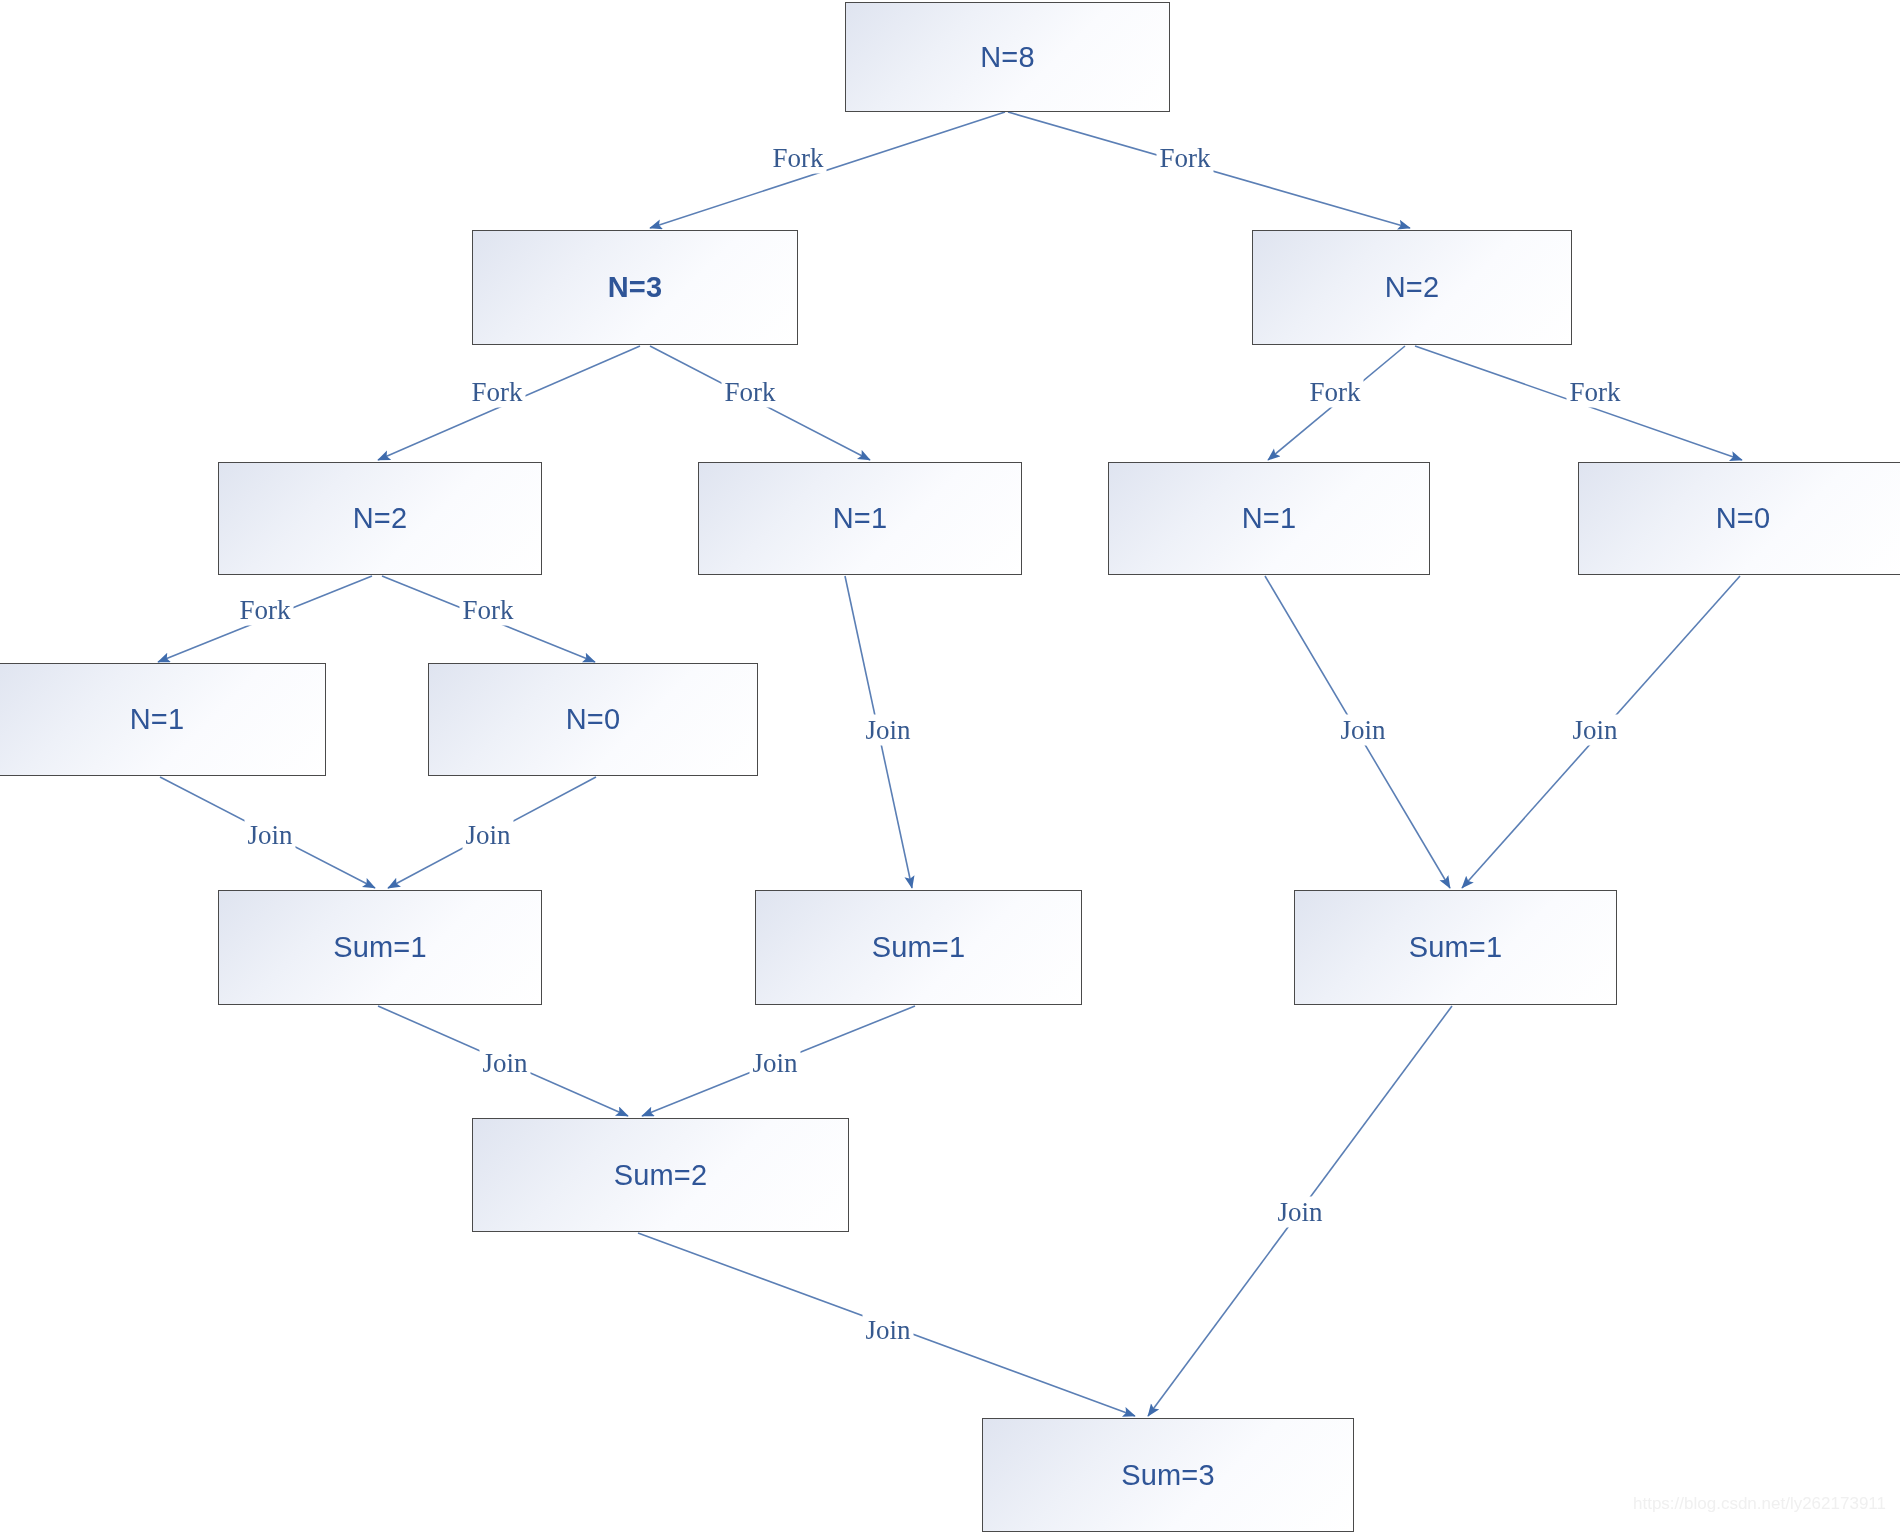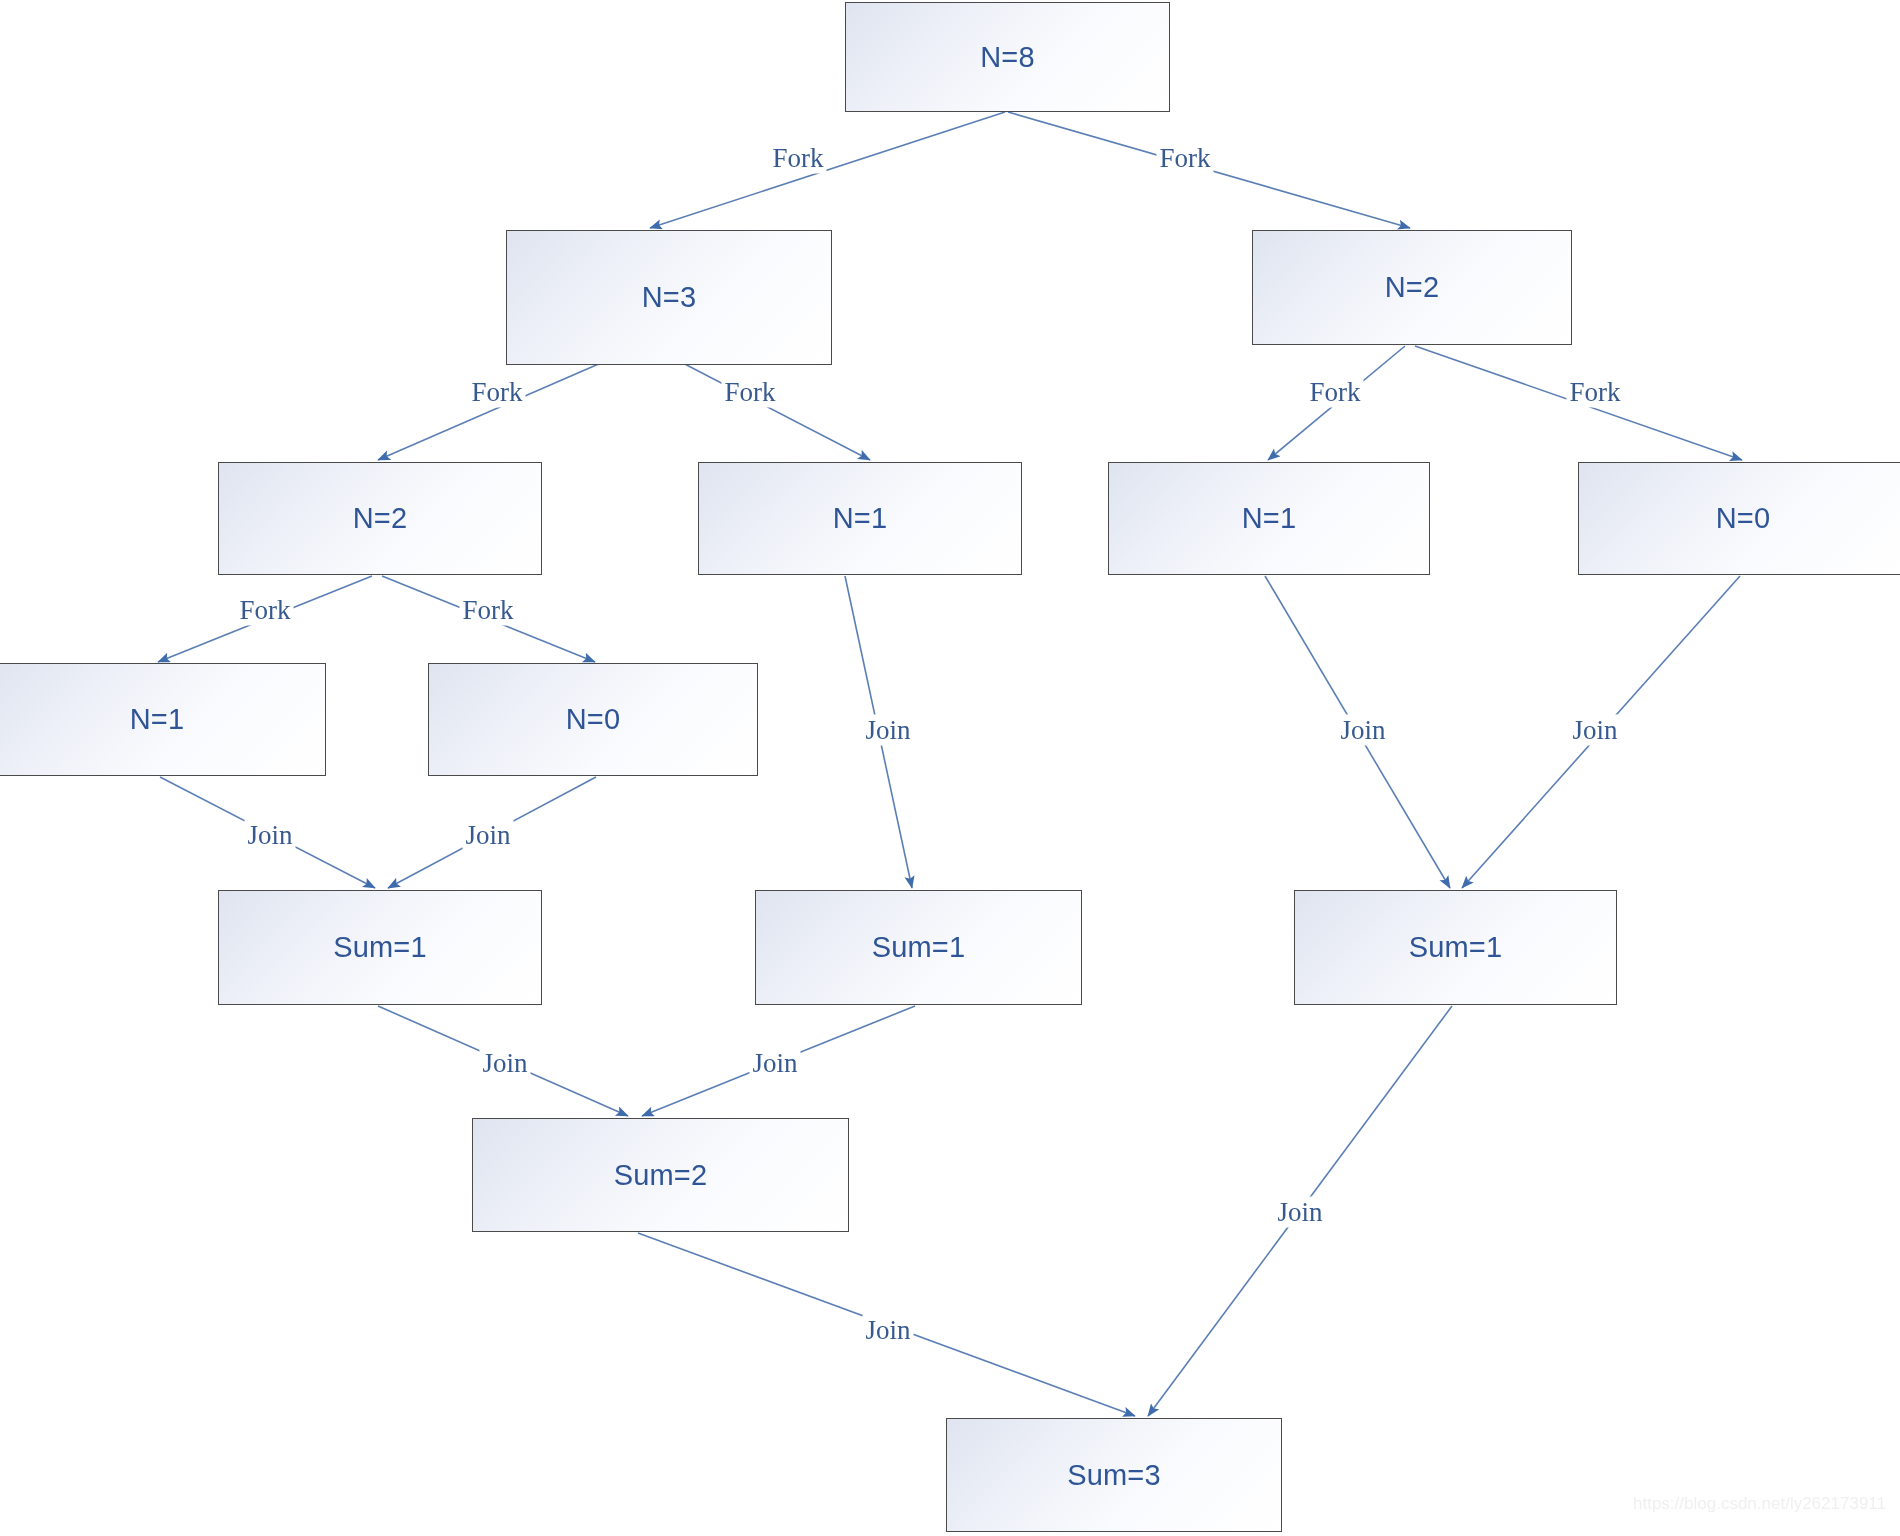--- a/index.html
+++ b/index.html
@@ -89,21 +89,21 @@
         <line x1="915" y1="1006" x2="642" y2="1116" stroke="#5b7fb5" stroke-width="1.6" marker-end="url(#arrowhead)"></line>
         <line x1="638" y1="1233" x2="1135" y2="1416" stroke="#5b7fb5" stroke-width="1.6" marker-end="url(#arrowhead)"></line>
         <line x1="1452" y1="1006" x2="1148" y2="1416" stroke="#5b7fb5" stroke-width="1.6" marker-end="url(#arrowhead)"></line>
       </g>
   </svg>
 
   <div id="nodes-layer">
       <div class="node" style="left: 845px; top: 2px; width: 325px; height: 110px;">
         <span>N=8</span>
       </div>
-      <div class="node" style="left: 506px; top: 230px; width: 326px; height: 135px;">
+      <div class="node" style="left: 472px; top: 230px; width: 326px; height: 115px; font-weight: bold;">
         <span>N=3</span>
       </div>
       <div class="node" style="left: 1252px; top: 230px; width: 320px; height: 115px;">
         <span>N=2</span>
       </div>
       <div class="node" style="left: 218px; top: 462px; width: 324px; height: 113px;">
         <span>N=2</span>
       </div>
       <div class="node" style="left: 698px; top: 462px; width: 324px; height: 113px;">
         <span>N=1</span>
@@ -125,21 +125,21 @@
       </div>
       <div class="node" style="left: 755px; top: 890px; width: 327px; height: 115px;">
         <span>Sum=1</span>
       </div>
       <div class="node" style="left: 1294px; top: 890px; width: 323px; height: 115px;">
         <span>Sum=1</span>
       </div>
       <div class="node" style="left: 472px; top: 1118px; width: 377px; height: 114px;">
         <span>Sum=2</span>
       </div>
-      <div class="node" style="left: 946px; top: 1418px; width: 336px; height: 114px;">
+      <div class="node" style="left: 982px; top: 1418px; width: 372px; height: 114px;">
         <span>Sum=3</span>
       </div>
     </div>
   <div id="labels-layer">
       <div class="edge-label" style="left: 798px; top: 158px; transform: translate(-50%, -50%);">Fork</div>
       <div class="edge-label" style="left: 1185px; top: 158px; transform: translate(-50%, -50%);">Fork</div>
       <div class="edge-label" style="left: 497px; top: 392px; transform: translate(-50%, -50%);">Fork</div>
       <div class="edge-label" style="left: 750px; top: 392px; transform: translate(-50%, -50%);">Fork</div>
       <div class="edge-label" style="left: 1335px; top: 392px; transform: translate(-50%, -50%);">Fork</div>
       <div class="edge-label" style="left: 1595px; top: 392px; transform: translate(-50%, -50%);">Fork</div>

